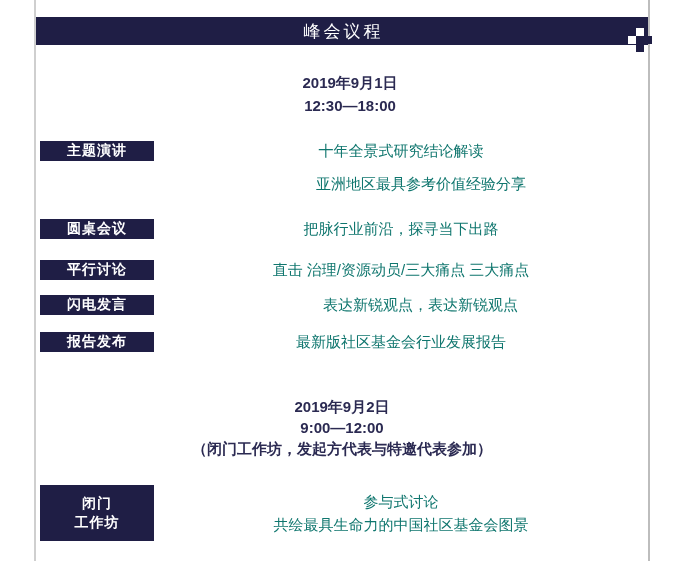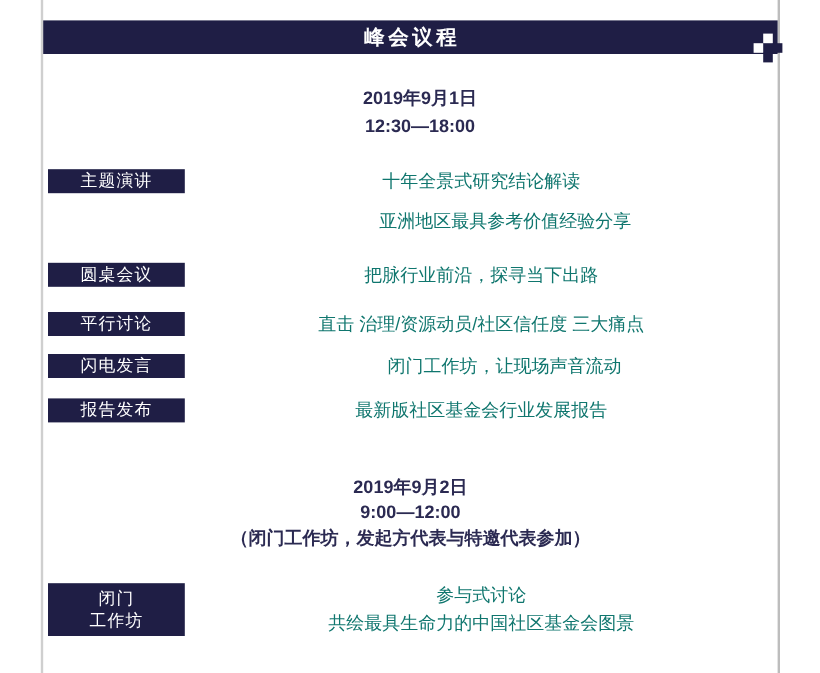--- a/index.html
+++ b/index.html
@@ -15,56 +15,56 @@
     border-left:2px solid #cfcfcf;
     border-right:2px solid #bdbdbd;
   }
   .header-bar {
     position:relative;
     margin-top:17px; height:28px; width:100%;
     background:#1f1e45;
     display:flex; align-items:center; justify-content:center;
   }
   .header-title {
-    color:#ffffff; font-size:17px; font-weight:bold; letter-spacing:3px;
+    color:#ffffff; font-size:17px; font-weight:normal; letter-spacing:3px;
     padding-left:3px;
   }
   .pix { position:absolute; width:8px; height:8px; }
   .pix.w { background:#ffffff; }
   .pix.n { background:#1f1e45; }
   .pix-a { right:4px;  top:11px; }
   .pix-b { right:12px; top:19px; }
   .pix-c { right:4px;  top:27px; }
   .pix-d { right:-4px; top:19px; }
   .date-block {
     text-align:center; font-weight:bold; color:#2b2a52;
     font-size:15px; line-height:23px;
   }
   .date-block.d1 { margin-top:26px;padding-left:16px; }
   .date-block.d2 { margin-top:44px; line-height:21px; }
   .row { display:flex; align-items:center; }
   .label-box {
     width:114px; margin-left:4px; flex:none;
     background:#1f1e45; color:#ffffff;
-    font-size:14px; font-weight:normal; letter-spacing:1px;
+    font-size:14px; font-weight:bold; letter-spacing:1px;
     height:20px; display:flex; align-items:center; justify-content:center;
   }
   .label-spacer { width:118px; flex:none; }
   .desc {
     flex:1; text-align:center; color:#0f766e; font-size:15px;
   }
   .row-1   { margin-top:24px; }
   .row-1b  { margin-top:14px;padding-left:40px; }
   .row-2   { margin-top:25px; }
   .row-3   { margin-top:21px; }
   .row-4   { margin-top:15px;gap:39px; }
   .row-5   { margin-top:17px; }
   .row-ws  { margin-top:26px; }
   .row-ws .label-box {
-    height:44px; flex-direction:column; justify-content:center; line-height:19px;
+    height:56px; flex-direction:column; justify-content:center; line-height:19px;
   }
   .row-ws .desc { line-height:23px; }
   .bottom-rule {
     margin-top:31px; height:5px; width:100%; background:#1f1e45;
   }
 </style>
 </head>
 <body>
 
 <div class="card">
@@ -94,26 +94,26 @@
     <div class="desc">亚洲地区最具参考价值经验分享</div>
   </div>
 
   <div class="row row-2">
     <div class="label-box">圆桌会议</div>
     <div class="desc">把脉行业前沿，探寻当下出路</div>
   </div>
 
   <div class="row row-3">
     <div class="label-box">平行讨论</div>
-    <div class="desc">直击 治理/资源动员/社区信任度 三大痛点</div>
+    <div class="desc">直击 治理/资源动员/三大痛点 三大痛点</div>
   </div>
 
   <div class="row row-4">
     <div class="label-box">闪电发言</div>
-    <div class="desc">闭门工作坊，让现场声音流动</div>
+    <div class="desc">表达新锐观点，表达新锐观点</div>
   </div>
 
   <div class="row row-5">
     <div class="label-box">报告发布</div>
     <div class="desc">最新版社区基金会行业发展报告</div>
   </div>
 
   <div class="date-block d2">
     <div>2019年9月2日</div>
     <div>9:00—12:00</div>

